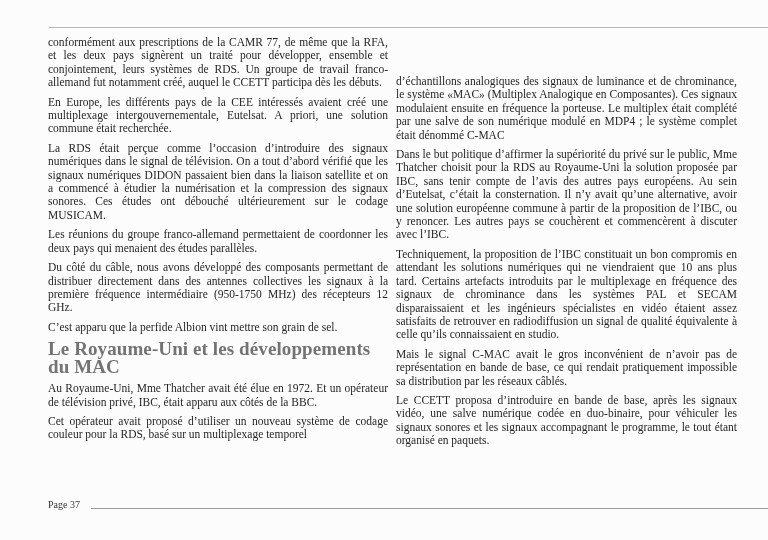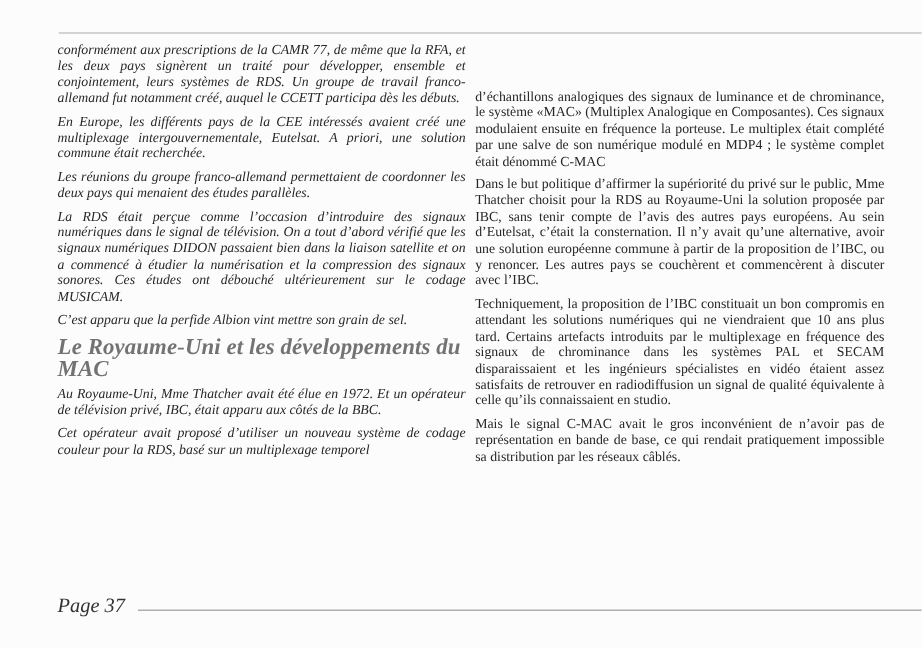--- a/index.html
+++ b/index.html
@@ -20,21 +20,21 @@
     left: 49px;
     right: 0;
     top: 27px;
     height: 1px;
     background: #b8b8b8;
   }
   .col {
     position: absolute;
     top: 36px;
   }
-  .col-left  { left: 48px;  width: 340px; font-style: italic; }
+  .col-left  { left: 48px;  width: 340px; }
   .col-right { left: 396px; width: 341px; margin-top: 39px; }
   .col p {
     margin: 0 0 6px 0;
     font-size: 11.5px;
     line-height: 13.4px;
     text-align: justify;
     color: #262626;
     -webkit-hyphens: none;
     hyphens: none;
   }
@@ -48,56 +48,57 @@
   }
   .footer {
     position: absolute;
     left: 48px;
     right: 0;
     top: 498px;
     display: flex;
     align-items: flex-end;
   }
   .page-label {
-    font-size: 17px;
+    font-size: 10px;
     line-height: 14px;
     color: #333333;
     white-space: nowrap;
-    font-style: italic;
   }
   .footer-rule {
     flex: 1;
     height: 1px;
     background: #9c9c9c;
     margin: 0 0 3px 11px;
   }
 </style>
 </head>
 <body>
 
 <div class="page">
 
   <div class="top-rule"></div>
 
   <div class="col col-left">
     <p>conformément aux prescriptions de la CAMR 77, de même que la RFA, et les deux pays signèrent un traité pour développer, ensemble et conjointement, leurs systèmes de RDS. Un groupe de travail franco-allemand fut notamment créé, auquel le CCETT participa dès les débuts.</p>
     <p>En Europe, les différents pays de la CEE intéressés avaient créé une multiplexage intergouvernementale, Eutelsat. A priori, une solution commune était recherchée.</p>
+    <p>La RDS était perçue comme l’occasion d’introduire des signaux numériques dans le signal de télévision. On a tout d’abord vérifié que les signaux numériques DIDON passaient bien dans la liaison satellite et on a commencé à étudier la numérisation et la compression des signaux sonores. Ces études ont débouché ultérieurement sur le codage MUSICAM.</p>
     <p>Les réunions du groupe franco-allemand permettaient de coordonner les deux pays qui menaient des études parallèles.</p>
-    <p>La RDS était perçue comme l’occasion d’introduire des signaux numériques dans le signal de télévision. On a tout d’abord vérifié que les signaux numériques DIDON passaient bien dans la liaison satellite et on a commencé à étudier la numérisation et la compression des signaux sonores. Ces études ont débouché ultérieurement sur le codage MUSICAM.</p>
+    <p>Du côté du câble, nous avons développé des composants permettant de distribuer directement dans des antennes collectives les signaux à la première fréquence intermédiaire (950-1750 MHz) des récepteurs 12 GHz.</p>
     <p>C’est apparu que la perfide Albion vint mettre son grain de sel.</p>
     <h2>Le Royaume-Uni et les développements du MAC</h2>
     <p>Au Royaume-Uni, Mme Thatcher avait été élue en 1972. Et un opérateur de télévision privé, IBC, était apparu aux côtés de la BBC.</p>
     <p>Cet opérateur avait proposé d’utiliser un nouveau système de codage couleur pour la RDS, basé sur un multiplexage temporel</p>
   </div>
 
   <div class="col col-right">
     <p>d’échantillons analogiques des signaux de luminance et de chrominance, le système «MAC» (Multiplex Analogique en Composantes). Ces signaux modulaient ensuite en fréquence la porteuse. Le multiplex était complété par une salve de son numérique modulé en MDP4 ; le système complet était dénommé C-MAC</p>
     <p>Dans le but politique d’affirmer la supériorité du privé sur le public, Mme Thatcher choisit pour la RDS au Royaume-Uni la solution proposée par IBC, sans tenir compte de l’avis des autres pays européens. Au sein d’Eutelsat, c’était la consternation. Il n’y avait qu’une alternative, avoir une solution européenne commune à partir de la proposition de l’IBC, ou y renoncer. Les autres pays se couchèrent et commencèrent à discuter avec l’IBC.</p>
     <p>Techniquement, la proposition de l’IBC constituait un bon compromis en attendant les solutions numériques qui ne viendraient que 10 ans plus tard. Certains artefacts introduits par le multiplexage en fréquence des signaux de chrominance dans les systèmes PAL et SECAM disparaissaient et les ingénieurs spécialistes en vidéo étaient assez satisfaits de retrouver en radiodiffusion un signal de qualité équivalente à celle qu’ils connaissaient en studio.</p>
     <p>Mais le signal C-MAC avait le gros inconvénient de n’avoir pas de représentation en bande de base, ce qui rendait pratiquement impossible sa distribution par les réseaux câblés.</p>
+    <p>Le CCETT proposa d’introduire en bande de base, après les signaux vidéo, une salve numérique codée en duo-binaire, pour véhiculer les signaux sonores et les signaux accompagnant le programme, le tout étant organisé en paquets.</p>
   </div>
 
   <div class="footer">
     <span class="page-label">Page 37</span>
     <div class="footer-rule"></div>
   </div>
 
 </div>
 
 </body></html>

